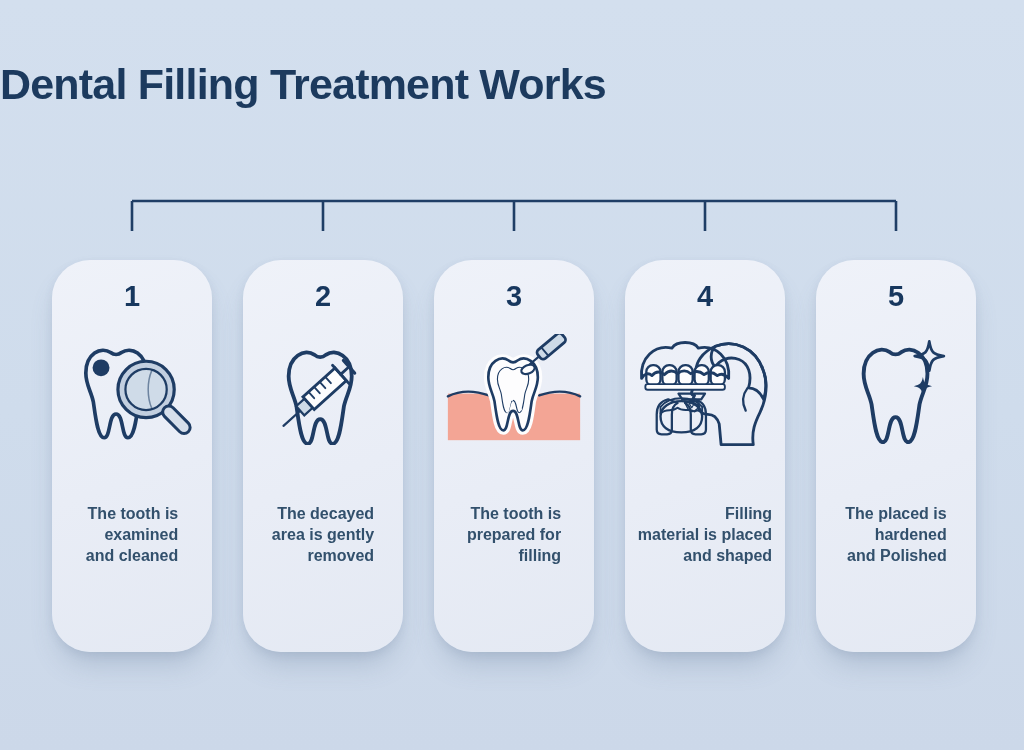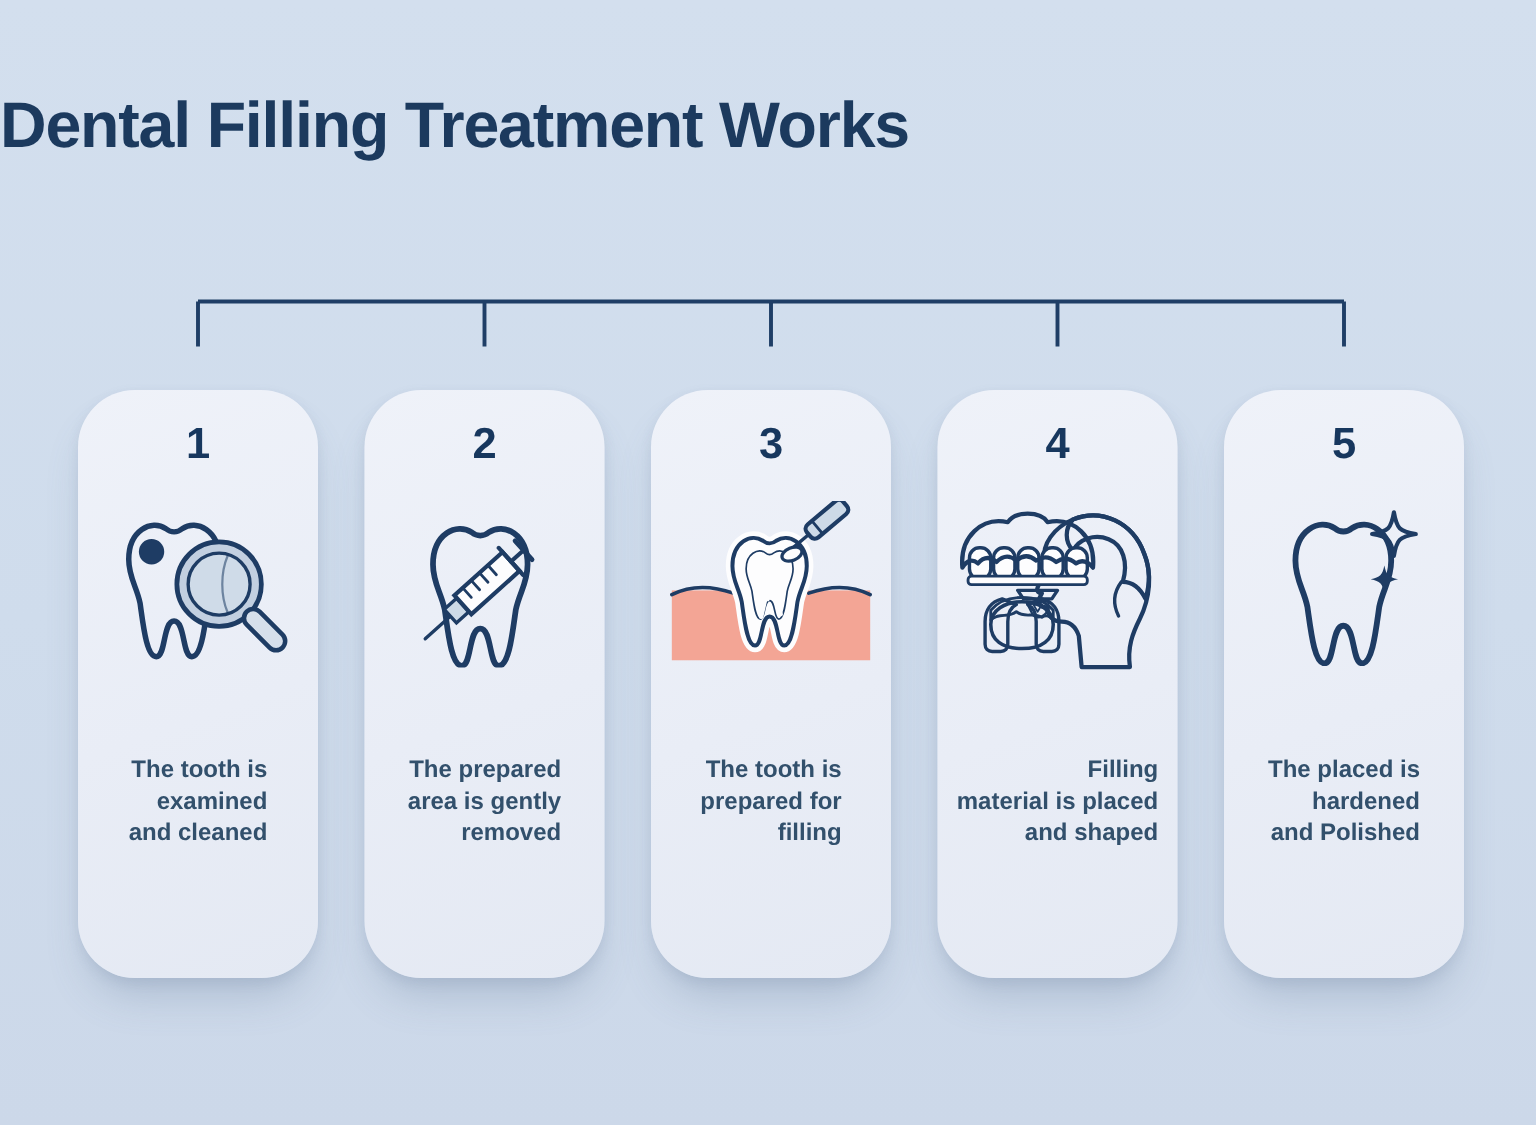--- a/index.html
+++ b/index.html
@@ -94,21 +94,21 @@
           <line class="ln" stroke-width="2.4" x1="-58" y1="0" x2="-34" y2="0"></line>
           <rect x="-34" y="-6.5" width="12" height="13" fill="#cddae7" stroke="#1e3c64" stroke-width="2.4"></rect>
           <rect x="-22" y="-9" width="46" height="18" fill="#fdfdfe" stroke="#1e3c64" stroke-width="3"></rect>
           <path class="ln" stroke-width="2" d="M-14,-9 V0 M-6,-9 V0 M2,-9 V0 M10,-9 V0"></path>
           <line class="ln" stroke-width="3" x1="24" y1="-13" x2="24" y2="13"></line>
           <line class="ln" stroke-width="3" x1="24" y1="0" x2="36" y2="0"></line>
           <line class="ln" stroke-width="3.4" x1="36" y1="-9" x2="36" y2="9"></line>
         </g>
       </svg>
     </div>
-    <div class="step-text">The prepared
+    <div class="step-text">The decayed
 area is gently
 removed</div>
   </div>
 
   <div class="card card-3">
     <div class="step-number">3</div>
     <div class="icon-box">
       <svg width="136" viewBox="0 0 146 120" aria-label="tooth-drill-gum-icon">
         <rect x="2" y="64" width="142" height="50" fill="#f3a595"></rect>
         <path class="ln" stroke-width="2.5" d="M2,67 C16,60 32,61 46,66 M100,66 C114,61 130,60 144,67"></path>

